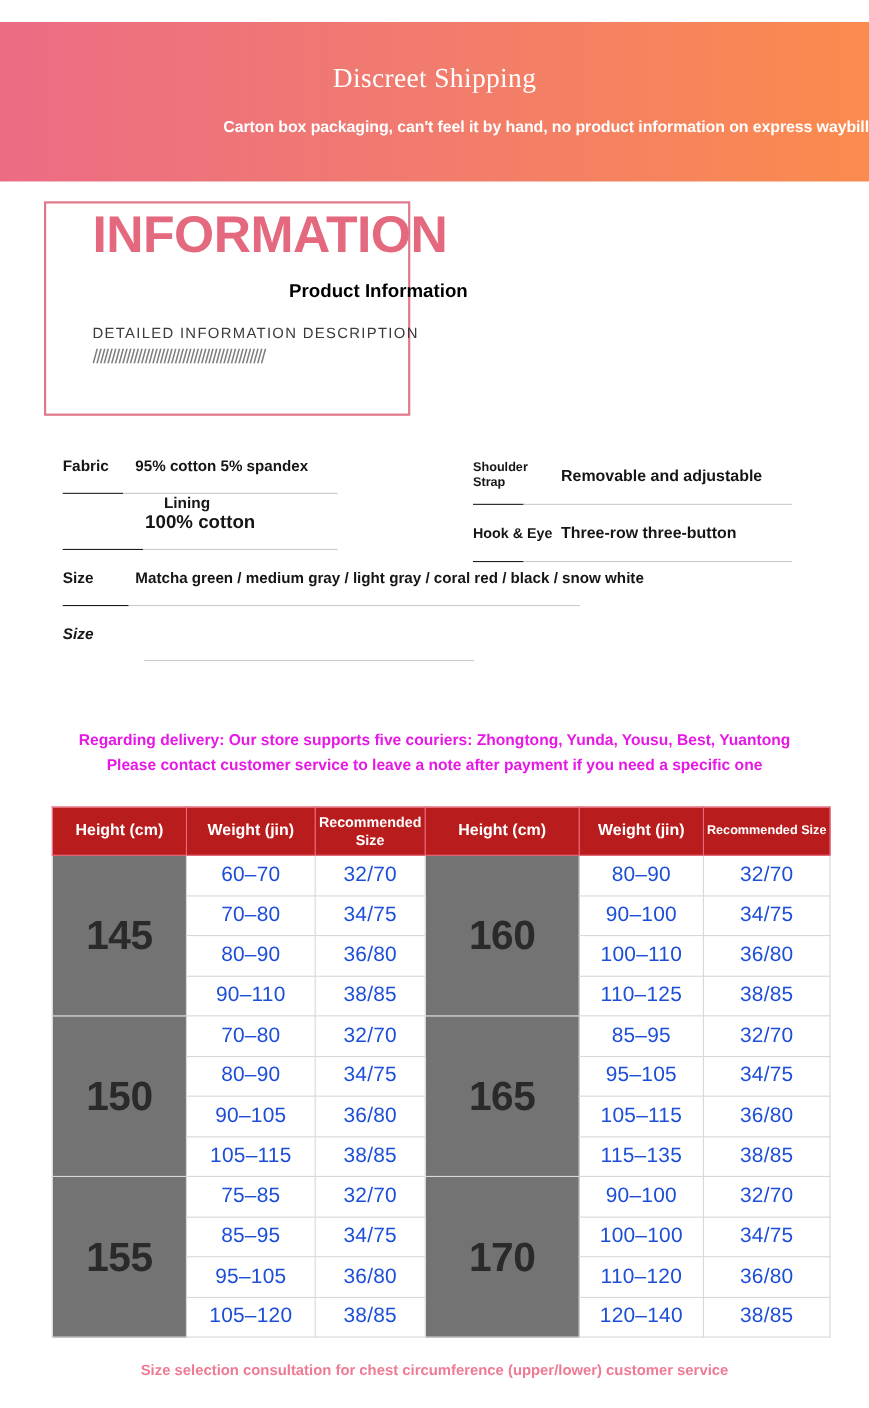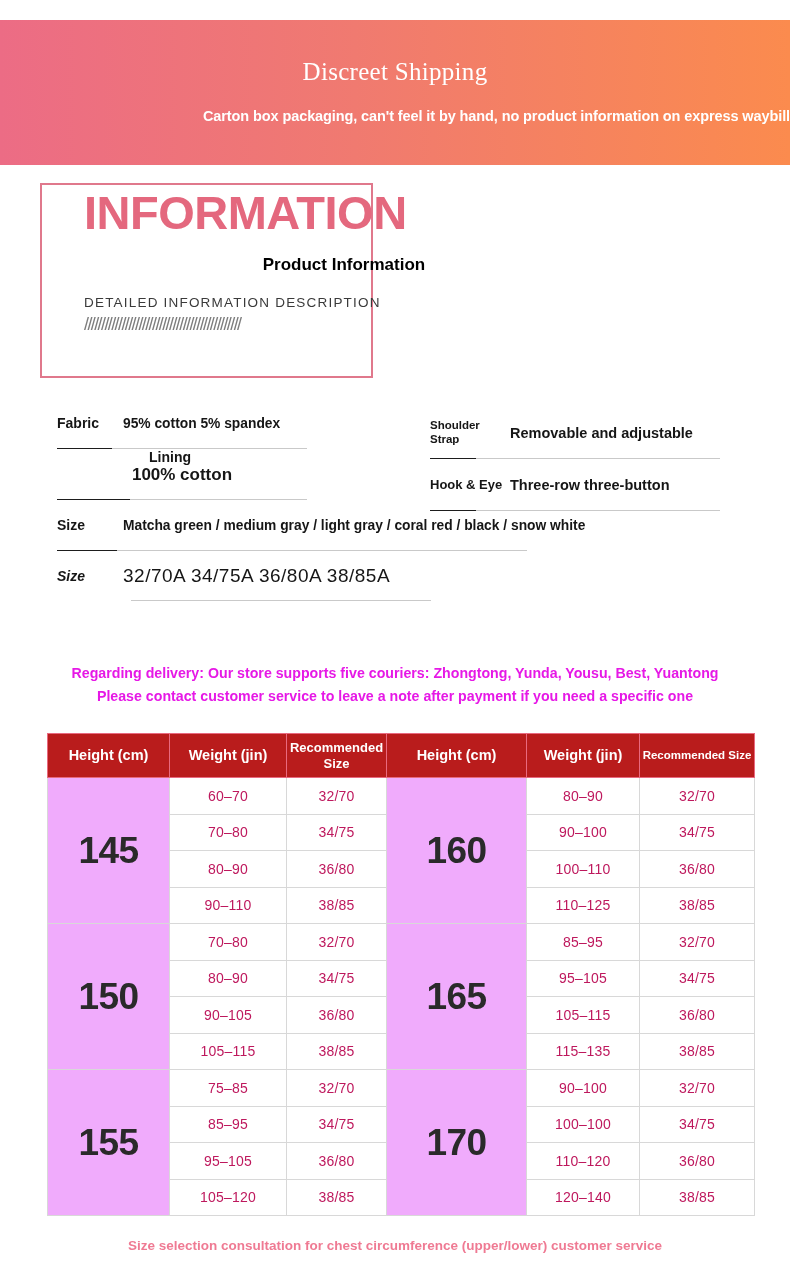--- a/index.html
+++ b/index.html
@@ -206,31 +206,31 @@
     line-height: 1.18;
     padding: 0 2px;
   }
   .chart thead th.tiny {
     font-size: 11.5px;
   }
   .chart thead th.two-line {
     font-size: 13px;
   }
   .chart td.height-cell {
-    background: #f0abfc;
+    background: #737373;
     font-size: 37px;
     font-weight: 700;
     color: #2a2a2a;
     letter-spacing: -0.5px;
   }
   .chart td.val {
     background: #ffffff;
-    font-size: 14px;
+    font-size: 19px;
     font-weight: 400;
-    color: #be185d;
+    color: #1d4ed8;
     height: 36.5px;
     letter-spacing: 0.2px;
   }
 
   
   .footer {
     position: absolute;
     left: 0;
     top: 1238px;
     width: 790px;
@@ -280,21 +280,20 @@
 
     <div class="spec-row" style="height:51px;width:250px;">
       <span class="spec-label" style="width:66px;">Size</span>
       <span class="spec-value normal">Matcha green / medium gray / light gray / coral red / black / snow white</span>
       <span class="rule-dark" style="width:60px;"></span>
       <span class="rule-light" style="left:60px;width:410px;"></span>
     </div>
 
     <div class="spec-row" style="height:50px;width:250px;">
       <span class="spec-label" style="width:66px;font-style:italic;">Size</span>
-      <span class="spec-value size">32/70A  34/75A   36/80A   38/85A</span>
       <span class="rule-light" style="left:74px;width:300px;"></span>
     </div>
 
   </div>
 
   <div class="spec-col-right">
 
     <div class="spec-row" style="height:53px;width:290px;">
       <span class="spec-label small" style="width:80px;">Shoulder Strap</span>
       <span class="spec-value" style="font-size:14.5px;">Removable and adjustable</span>

